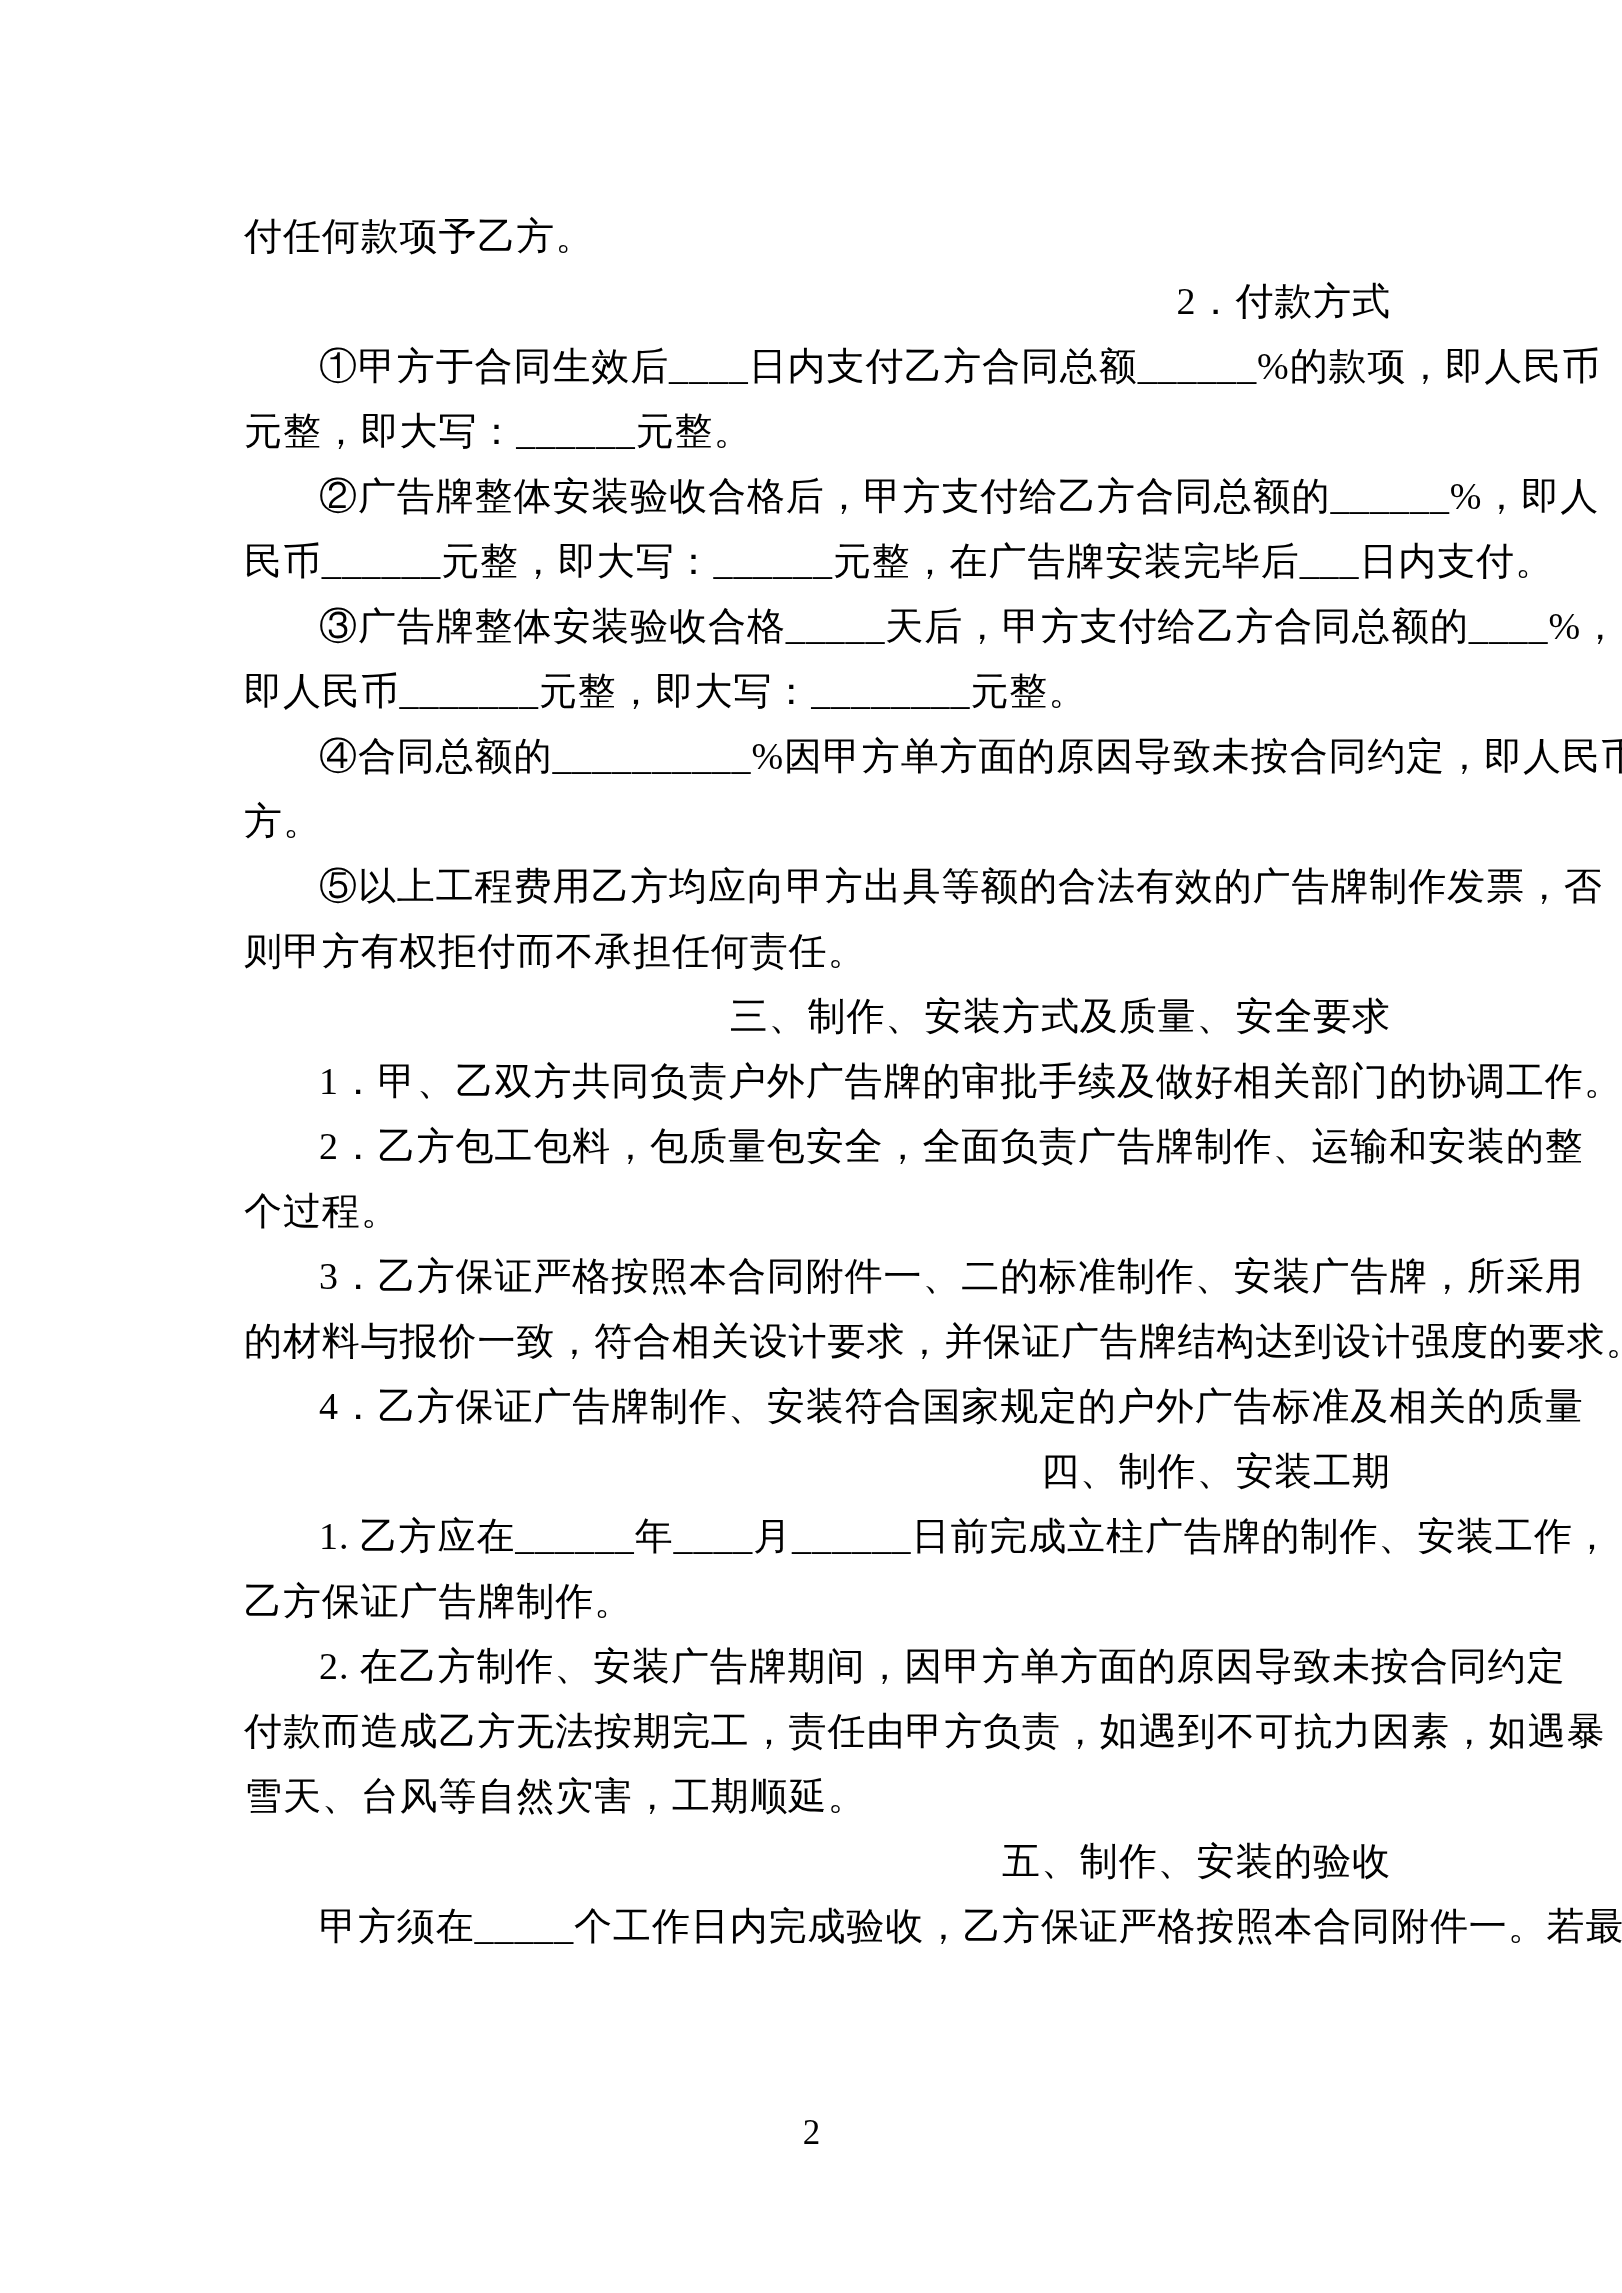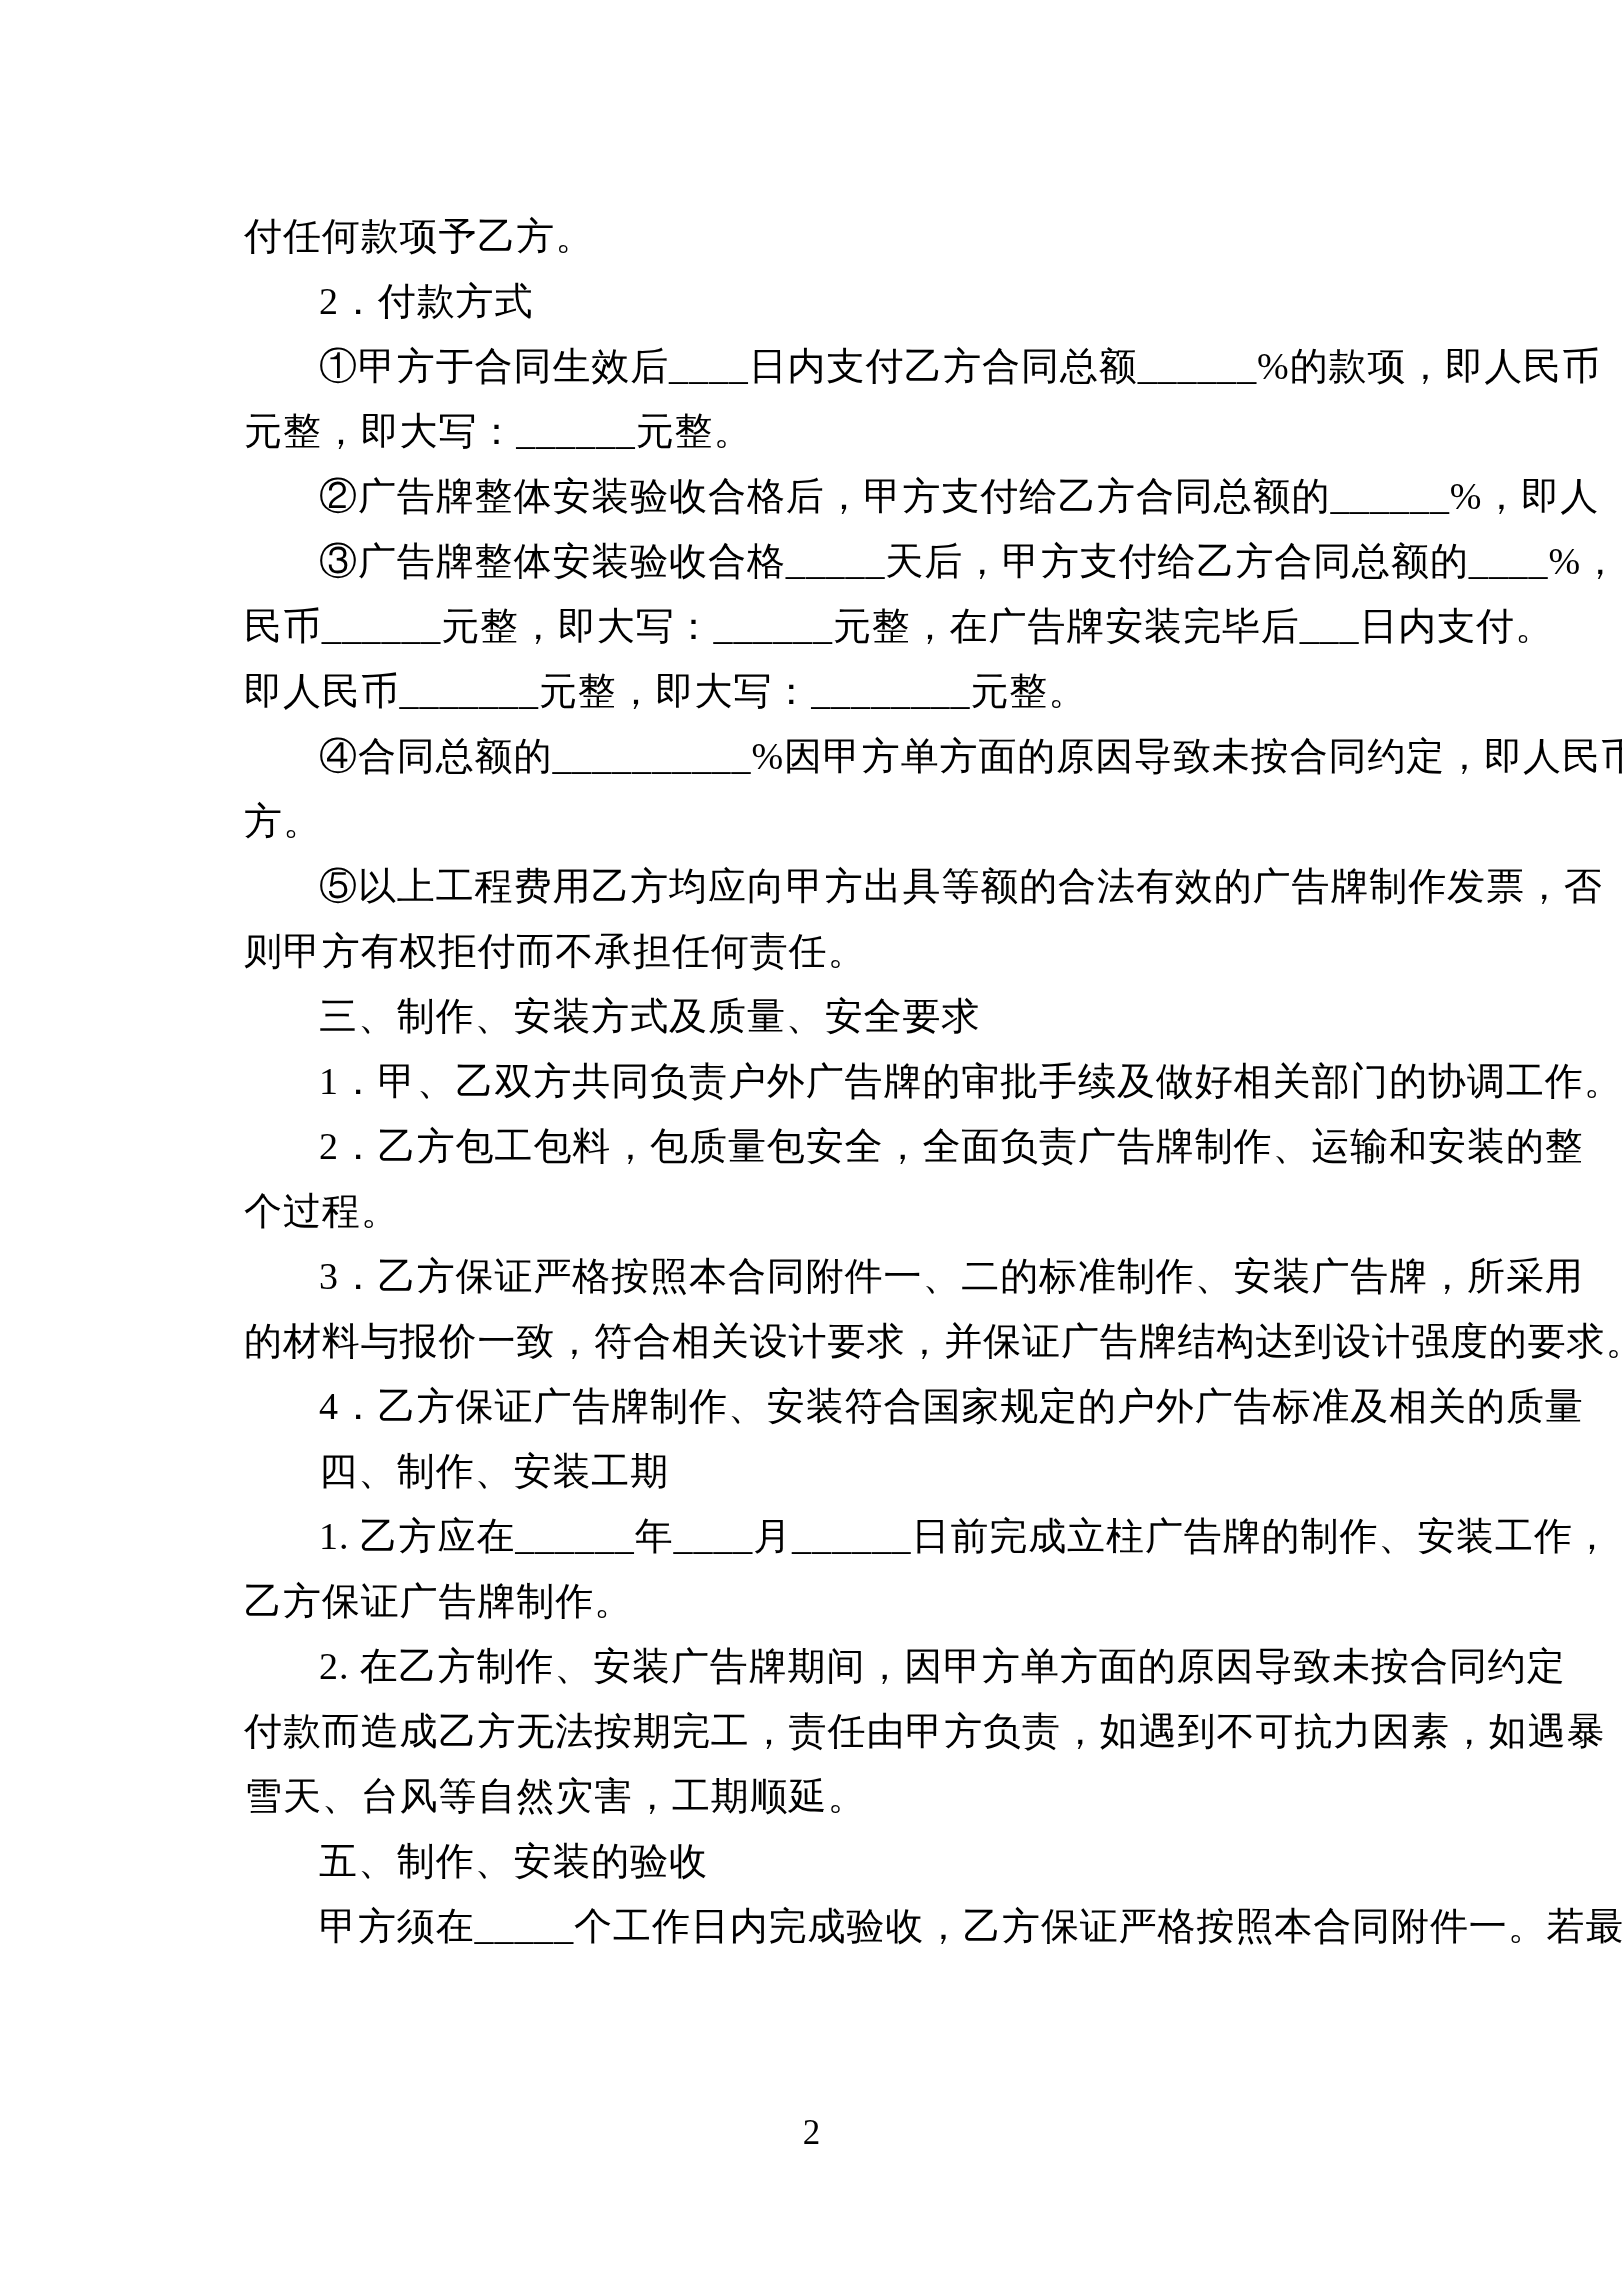--- a/index.html
+++ b/index.html
@@ -26,20 +26,21 @@
     margin: 0;
     padding: 0;
     font-size: 38px;
     line-height: 65px;
     white-space: nowrap;
     letter-spacing: 0.9px;
     color: #000000;
   }
   .line.indent {
     text-indent: 75px;
+    text-align: right;
   }
   .page-number {
     position: absolute;
     top: 2111px;
     left: 0;
     width: 100%;
     text-align: center;
     font-size: 35px;
     line-height: 44px;
     color: #000000;
@@ -48,22 +49,22 @@
 </head>
 <body>
 
 <div class="page">
   <div class="content">
     <p class="line">付任何款项予乙方。</p>
     <p class="line indent">2．付款方式</p>
     <p class="line indent">①甲方于合同生效后____日内支付乙方合同总额______%的款项，即人民币</p>
     <p class="line">元整，即大写：______元整。</p>
     <p class="line indent">②广告牌整体安装验收合格后，甲方支付给乙方合同总额的______%，即人</p>
+    <p class="line">民币______元整，即大写：______元整，在广告牌安装完毕后___日内支付。</p>
     <p class="line indent">③广告牌整体安装验收合格_____天后，甲方支付给乙方合同总额的____%，</p>
-    <p class="line">民币______元整，即大写：______元整，在广告牌安装完毕后___日内支付。</p>
     <p class="line">即人民币_______元整，即大写：________元整。</p>
     <p class="line indent">④合同总额的__________%因甲方单方面的原因导致未按合同约定，即人民币</p>
     <p class="line">方。</p>
     <p class="line indent">⑤以上工程费用乙方均应向甲方出具等额的合法有效的广告牌制作发票，否</p>
     <p class="line">则甲方有权拒付而不承担任何责任。</p>
     <p class="line indent">三、制作、安装方式及质量、安全要求</p>
     <p class="line indent">1．甲、乙双方共同负责户外广告牌的审批手续及做好相关部门的协调工作。</p>
     <p class="line indent">2．乙方包工包料，包质量包安全，全面负责广告牌制作、运输和安装的整</p>
     <p class="line">个过程。</p>
     <p class="line indent">3．乙方保证严格按照本合同附件一、二的标准制作、安装广告牌，所采用</p>

